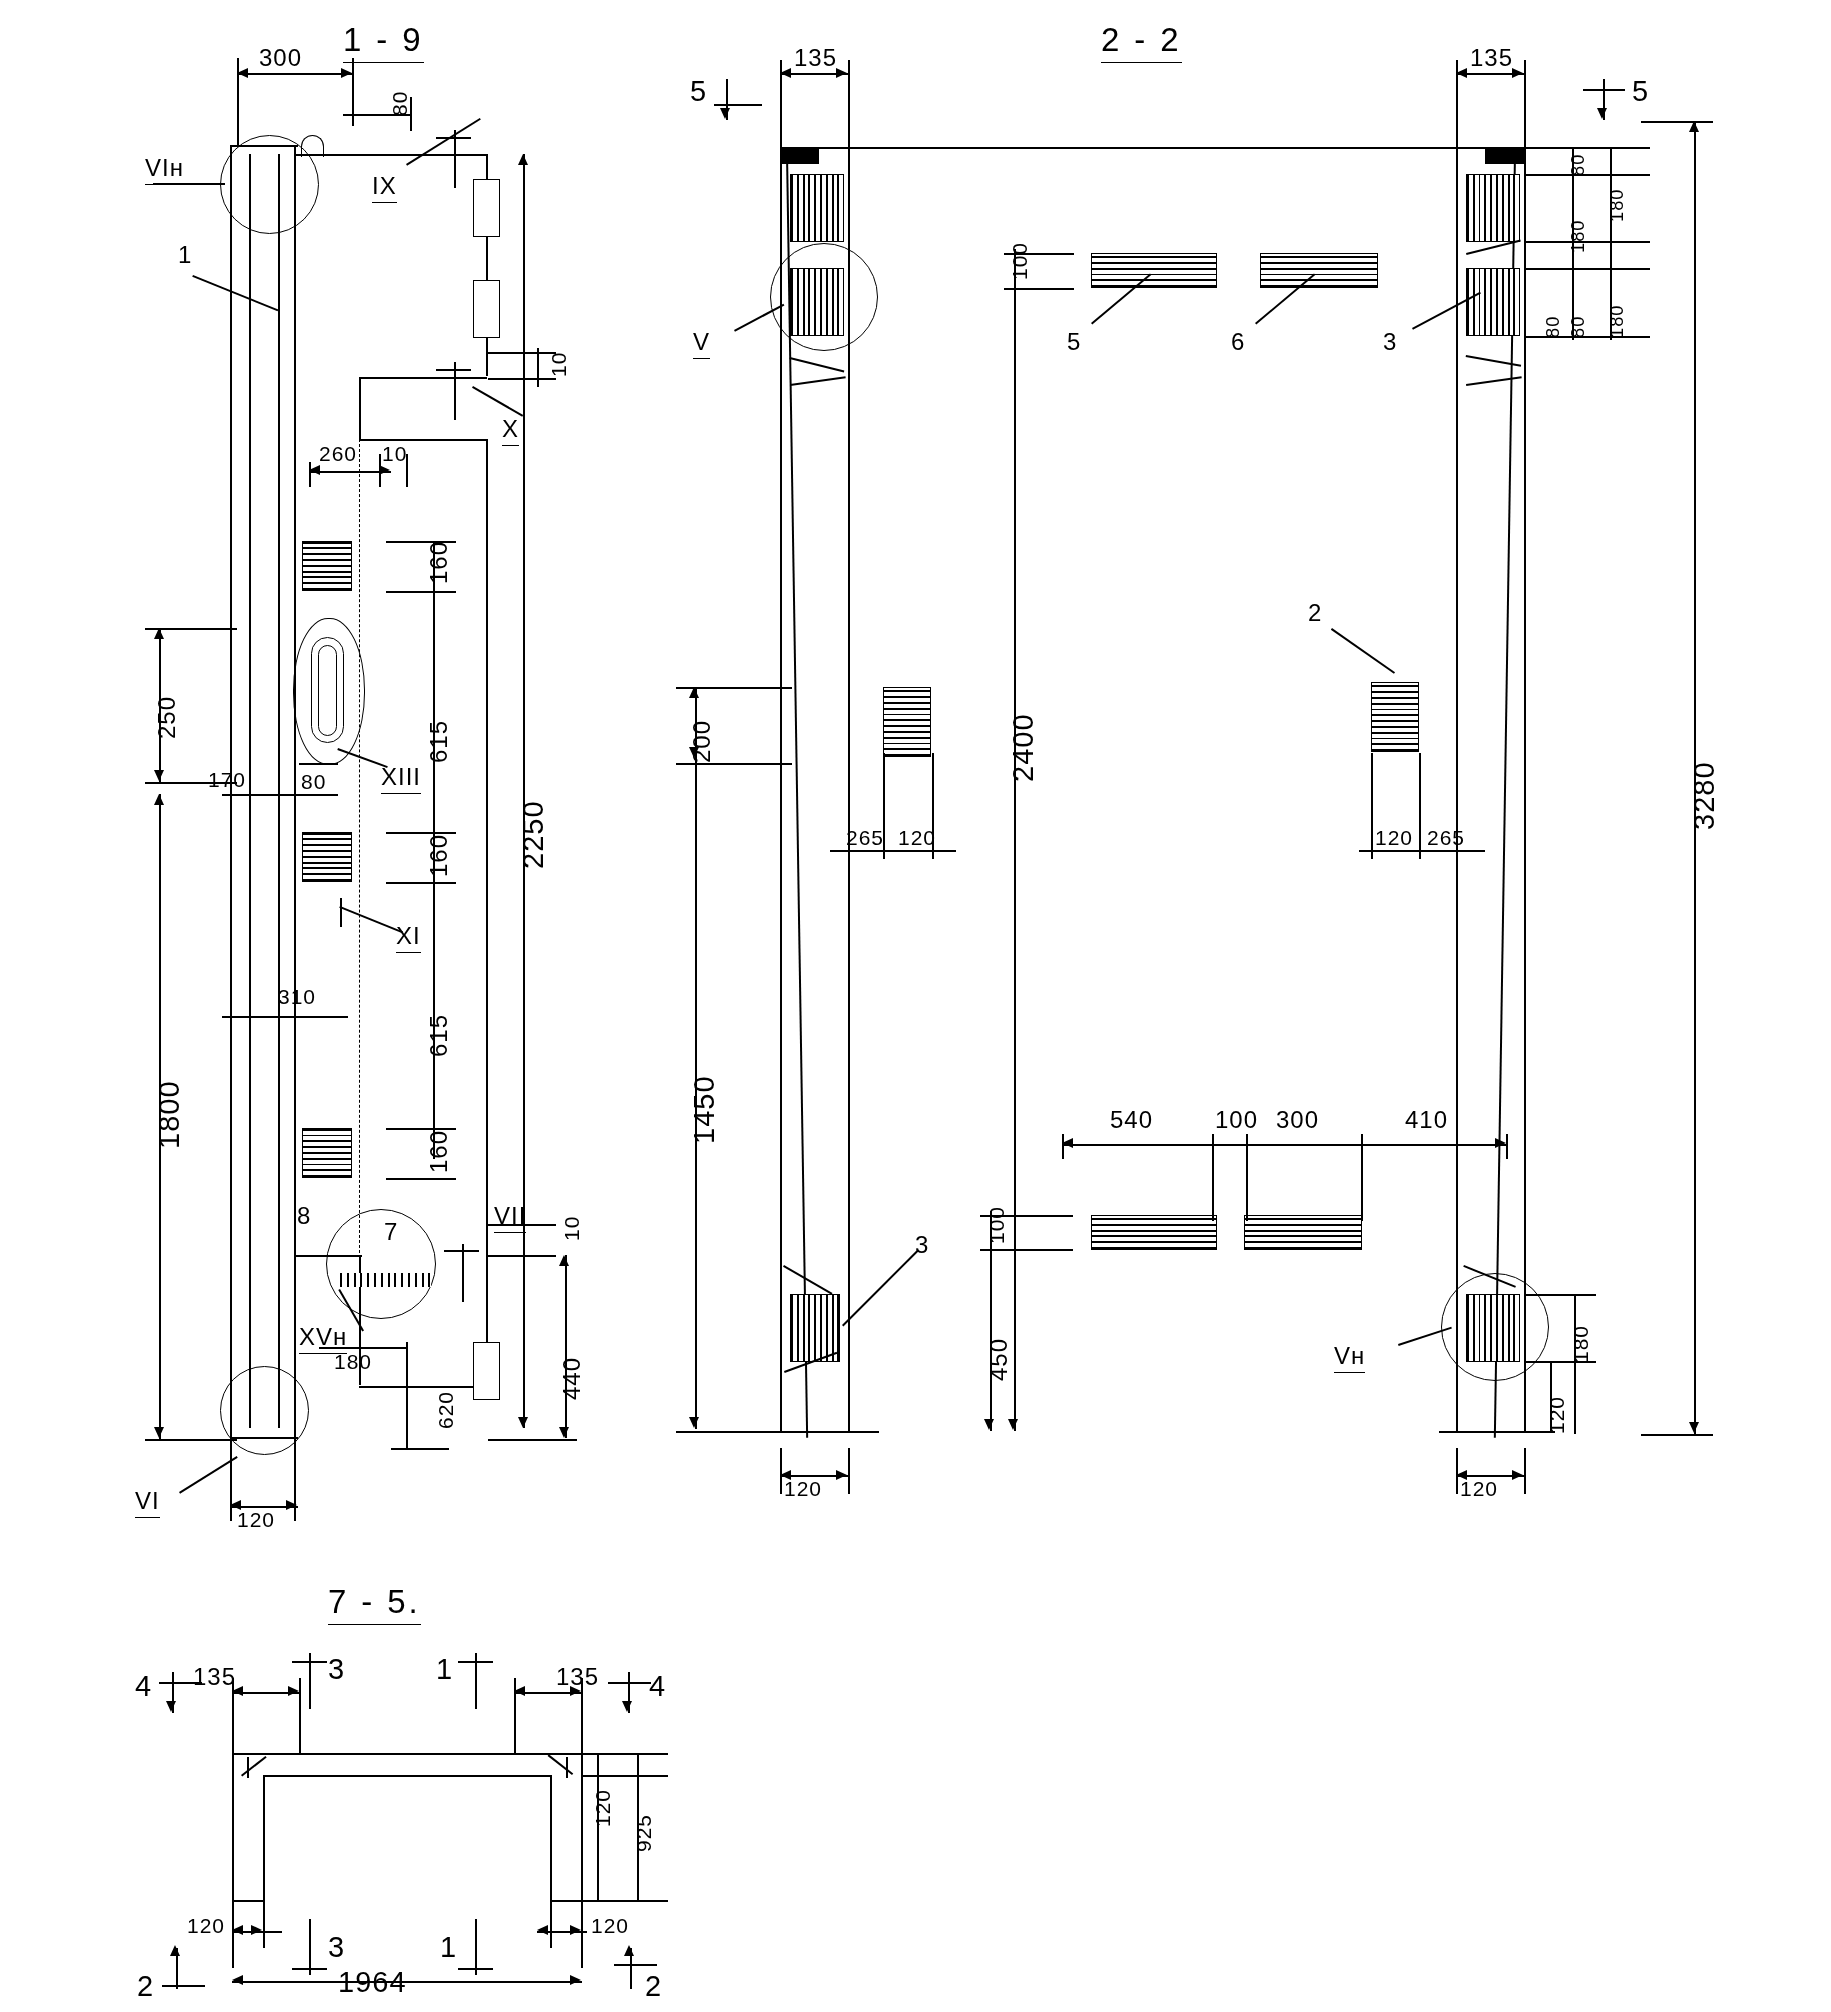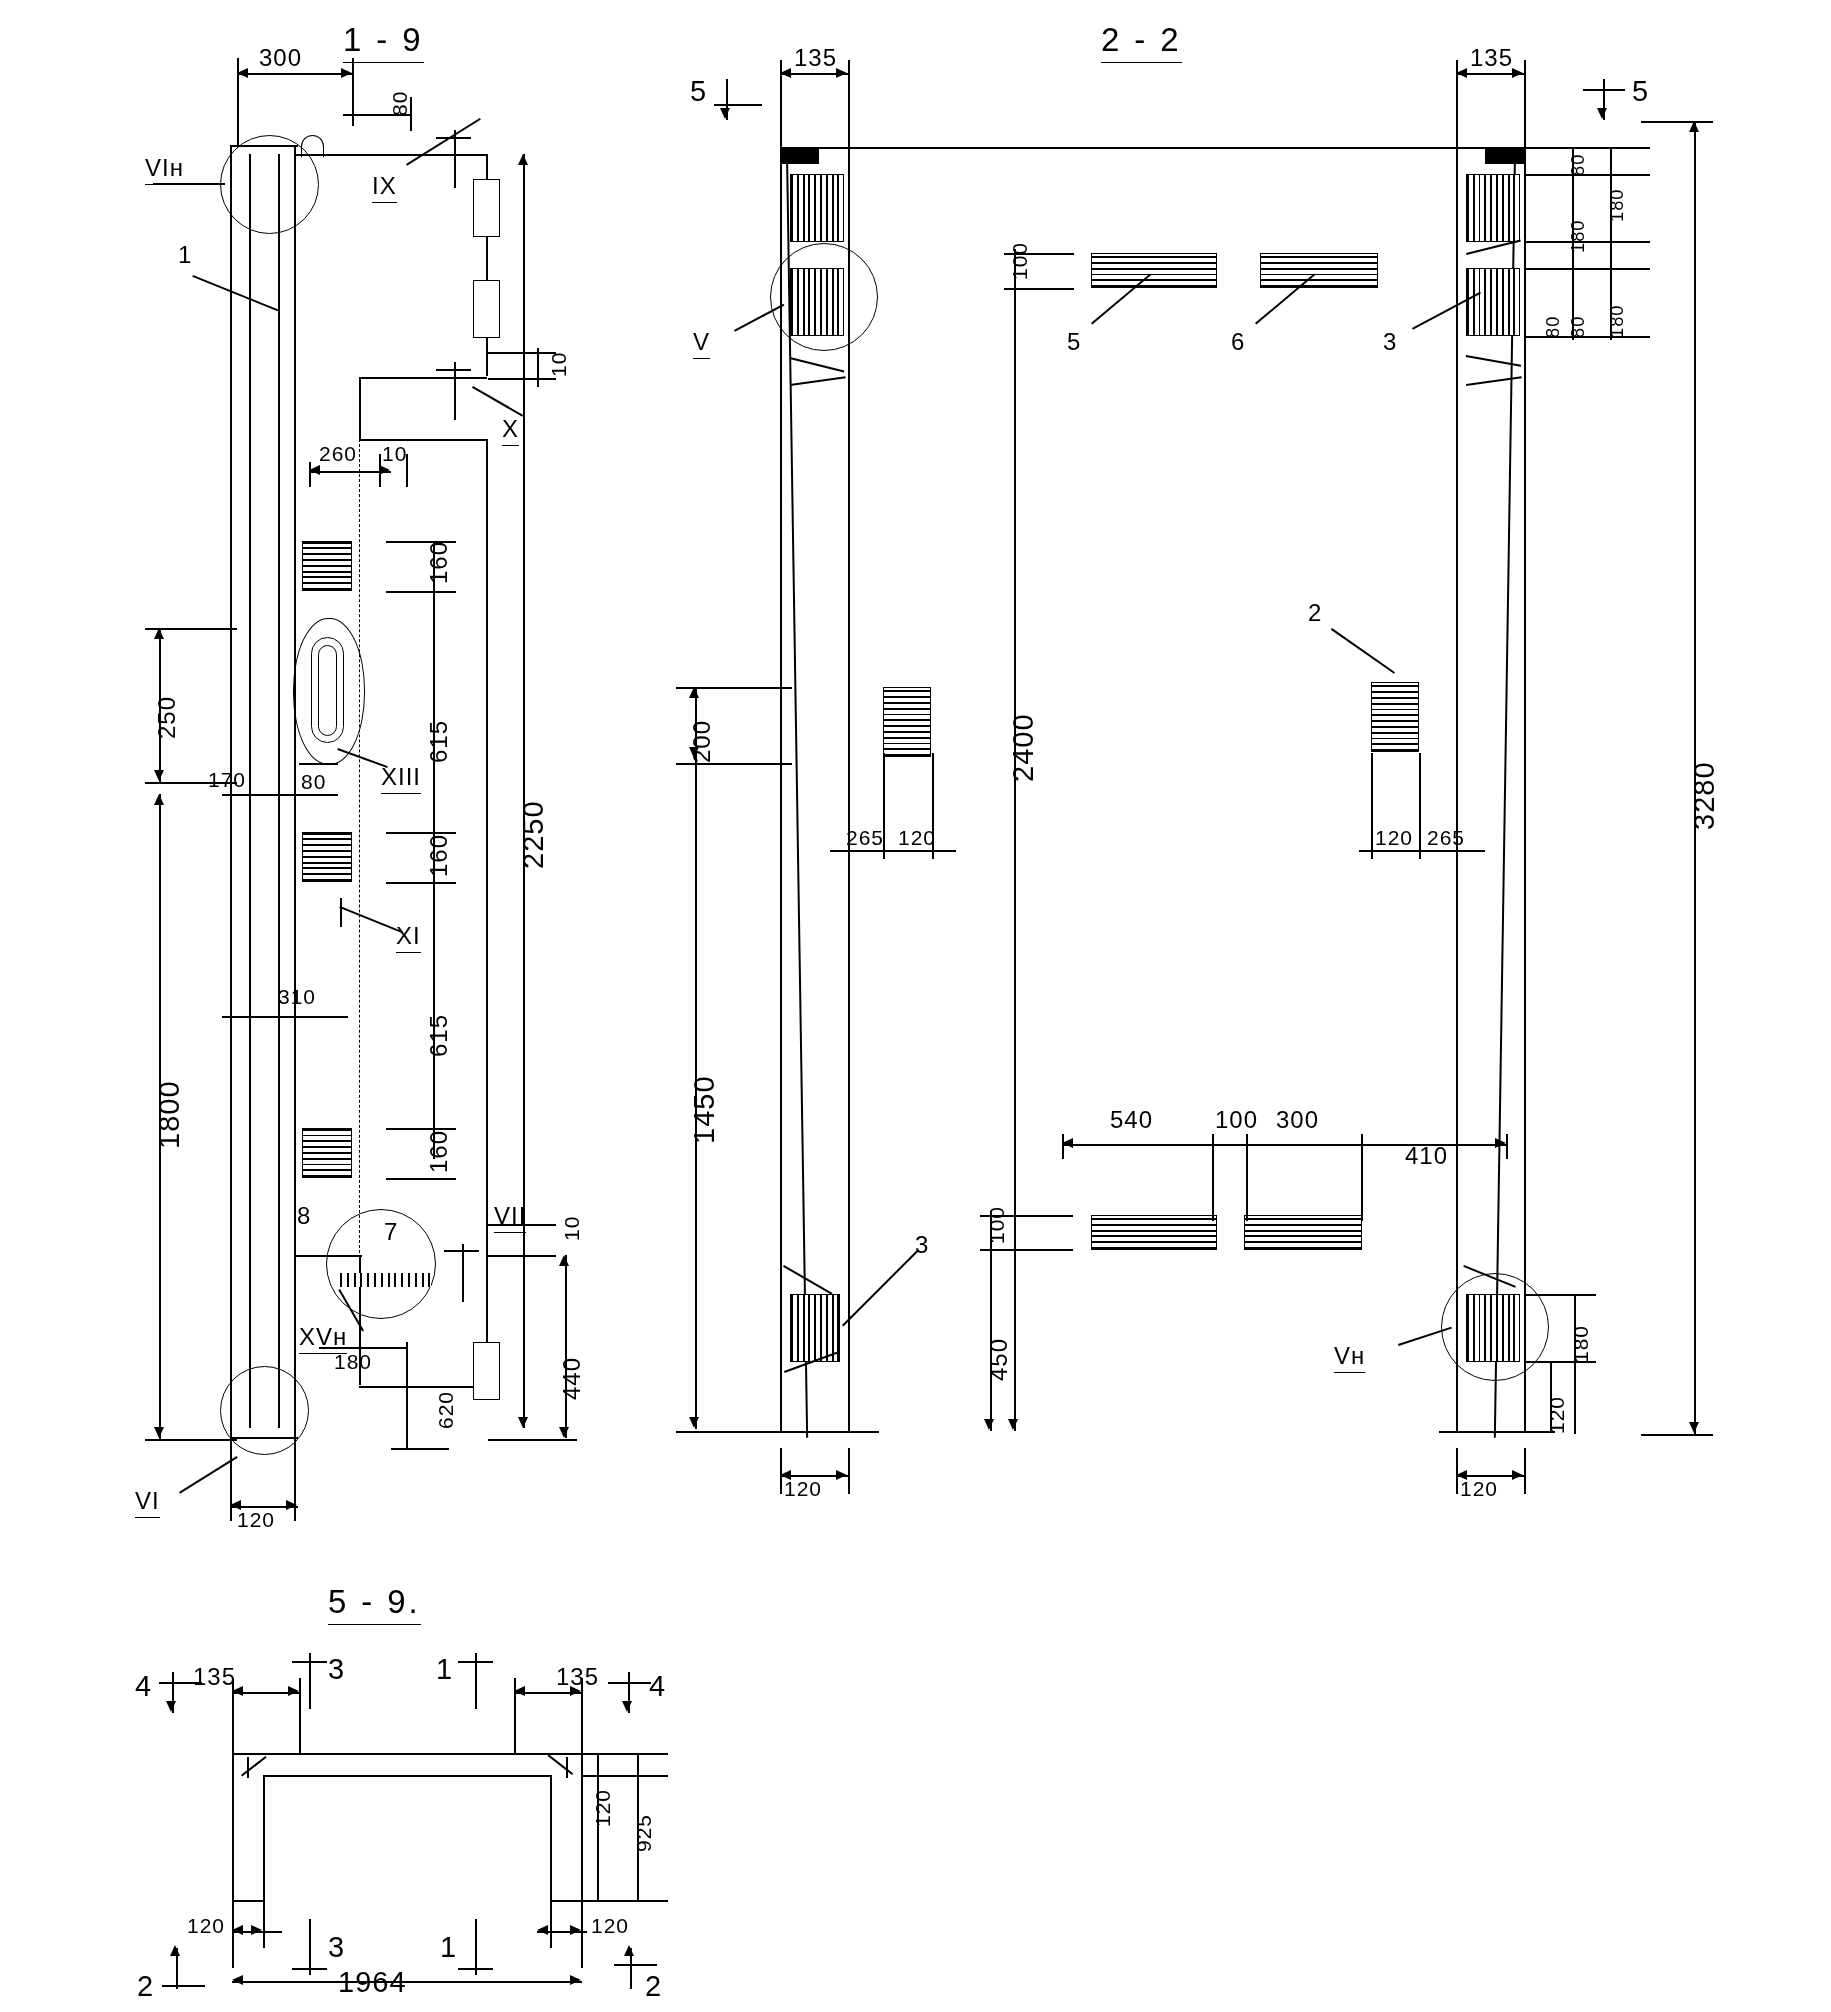--- a/index.html
+++ b/index.html
@@ -343,21 +343,21 @@
   <div class="arrowl" style="left:1062px;top:1138px;"></div>
   <div class="arrowr" style="left:1495px;top:1138px;"></div>
   <div class="ln v" style="left:1062px;top:1134px;height:25px;"></div>
   <div class="ln v" style="left:1212px;top:1134px;height:87px;"></div>
   <div class="ln v" style="left:1246px;top:1134px;height:87px;"></div>
   <div class="ln v" style="left:1361px;top:1134px;height:87px;"></div>
   <div class="ln v" style="left:1506px;top:1134px;height:25px;"></div>
   <div class="txt" style="left:1110px;top:1106px;">540</div>
   <div class="txt" style="left:1215px;top:1106px;">100</div>
   <div class="txt" style="left:1276px;top:1106px;">300</div>
-  <div class="txt" style="left:1405px;top:1106px;margin-top:36px;">410</div>
+  <div class="txt" style="left:1405px;top:1106px;">410</div>
 
   <div class="ln h" style="left:980px;top:1215px;width:93px;"></div>
   <div class="ln h" style="left:980px;top:1249px;width:93px;"></div>
   <div class="ln v" style="left:990px;top:1211px;height:42px;"></div>
   <div class="txt sm rot" style="left:985px;top:1244px;">100</div>
 
   <div class="ln v" style="left:990px;top:1249px;height:182px;"></div>
   <div class="arrowdn" style="left:984px;top:1419px;"></div>
   <div class="txt rot" style="left:985px;top:1381px;">450</div>
 
@@ -378,21 +378,21 @@
   <div class="ln v" style="left:848px;top:1448px;height:46px;"></div>
   <div class="txt sm" style="left:784px;top:1477px;">120</div>
 
   <div class="ln h" style="left:1456px;top:1475px;width:68px;"></div>
   <div class="arrowl" style="left:1456px;top:1470px;"></div>
   <div class="arrowr" style="left:1512px;top:1470px;"></div>
   <div class="ln v" style="left:1456px;top:1448px;height:46px;"></div>
   <div class="ln v" style="left:1524px;top:1448px;height:46px;"></div>
   <div class="txt sm" style="left:1460px;top:1477px;">120</div>
 
-  <div class="ttl" style="left:328px;top:1583px;"><u>5 - 9.</u></div>
+  <div class="ttl" style="left:328px;top:1583px;"><u>7 - 5.</u></div>
 
   <div class="txt big" style="left:135px;top:1670px;">4</div>
   <div class="ln v" style="left:172px;top:1672px;height:41px;"></div>
   <div class="arrowdn" style="left:166px;top:1701px;"></div>
   <div class="ln h" style="left:159px;top:1682px;width:43px;"></div>
 
   <div class="txt big" style="left:649px;top:1670px;">4</div>
   <div class="ln v" style="left:628px;top:1672px;height:41px;"></div>
   <div class="arrowdn" style="left:622px;top:1701px;"></div>
   <div class="ln h" style="left:608px;top:1682px;width:43px;"></div>

